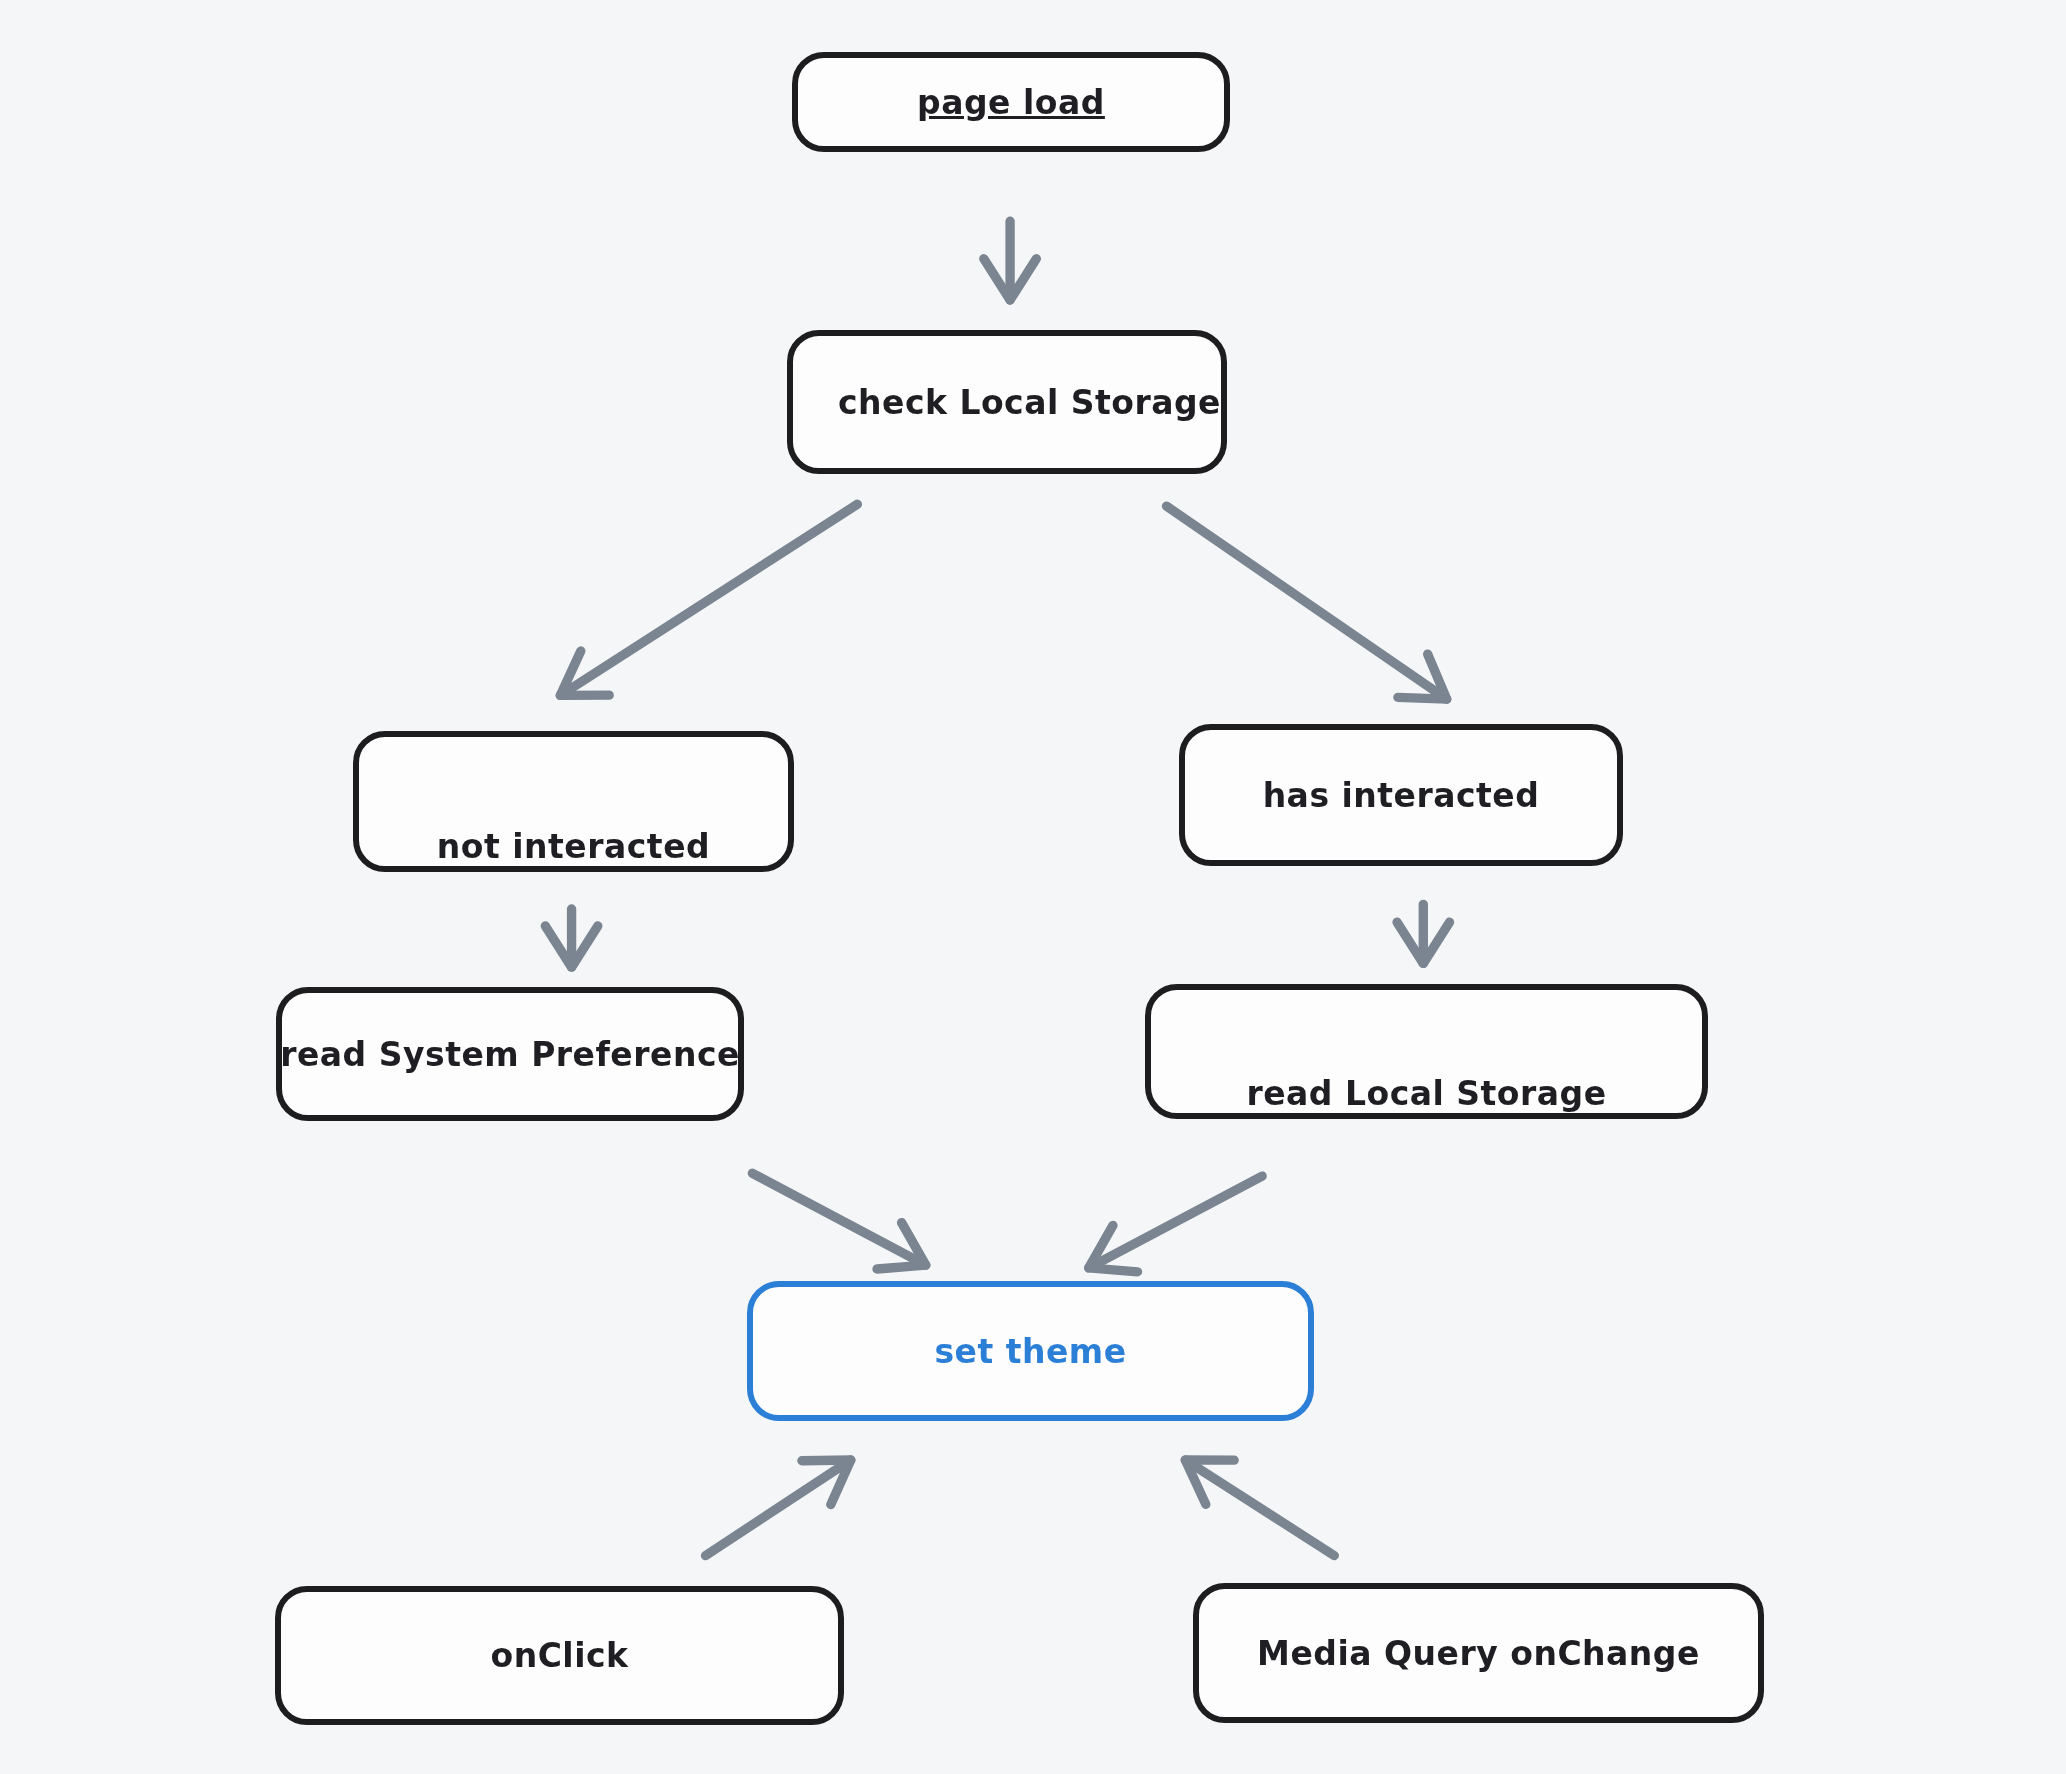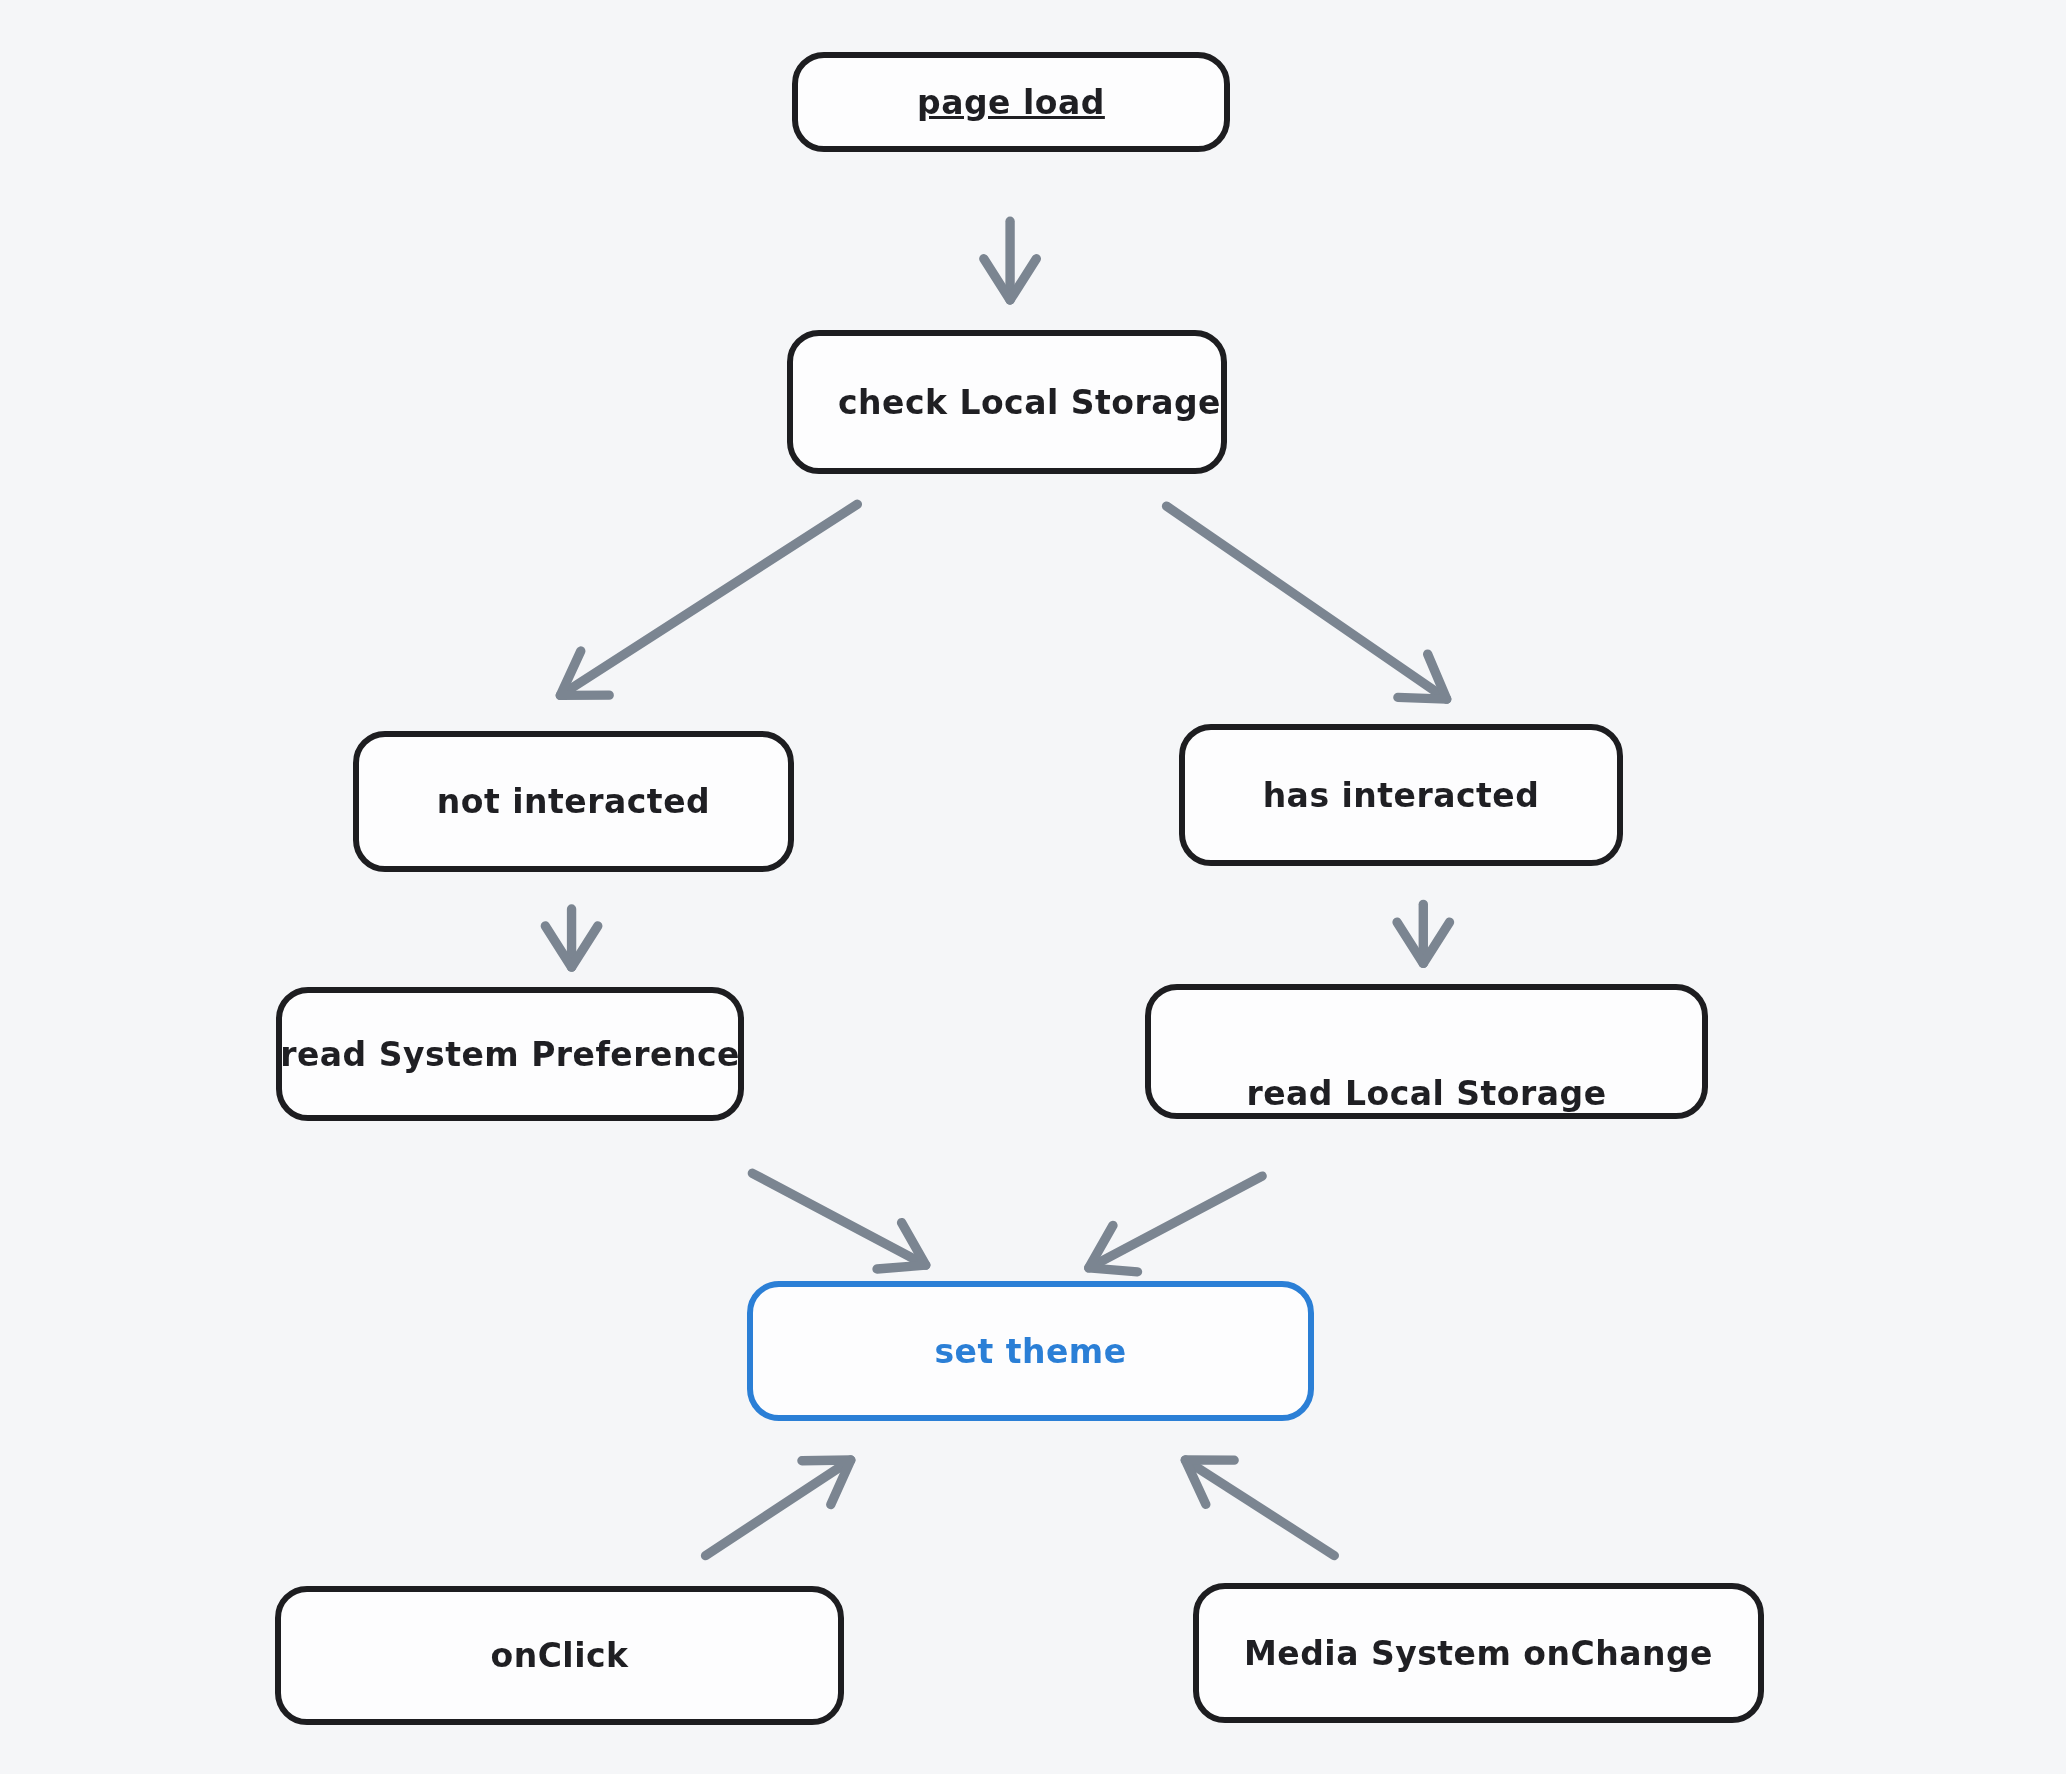--- a/index.html
+++ b/index.html
@@ -37,21 +37,21 @@
     letter-spacing: 0.5px;
     white-space: nowrap;
   }
   .node.accent {
     border-color: #2b7fd6;
     color: #2b7fd6;
   }
   
   .n-page-load            { left: 792px;  top: 52px;   width: 438px; height: 100px; text-decoration: underline; }
   .n-check-local-storage  { left: 787px;  top: 330px;  width: 440px; height: 144px; justify-content: flex-end; }
-  .n-not-interacted       { left: 353px;  top: 731px;  width: 441px; height: 141px; }
+  .n-not-interacted       { left: 353px;  top: 731px;  width: 441px; height: 141px; align-items: flex-end; }
   .n-has-interacted       { left: 1179px; top: 724px;  width: 444px; height: 142px; }
   .n-read-system-pref     { left: 276px;  top: 987px; width: 468px; height: 134px; }
   .n-read-local-storage   { left: 1145px; top: 984px; width: 563px; height: 135px; align-items: flex-end; }
   .n-set-theme            { left: 715px;  top: 1281px; width: 567px; height: 140px; margin-left: 32px; }
   .n-onclick              { left: 275px;  top: 1586px; width: 569px; height: 139px; }
   .n-media-query-onchange { left: 1193px; top: 1583px; width: 571px; height: 140px; }
 </style>
 </head>
 <body>
 
@@ -102,17 +102,17 @@
 
   <div class="node accent n-set-theme">
     <span>set theme</span>
   </div>
 
   <div class="node n-onclick">
     <span>onClick</span>
   </div>
 
   <div class="node n-media-query-onchange">
-    <span>Media System onChange</span>
+    <span>Media Query onChange</span>
   </div>
 
 </div>
 
 
 </body></html>

